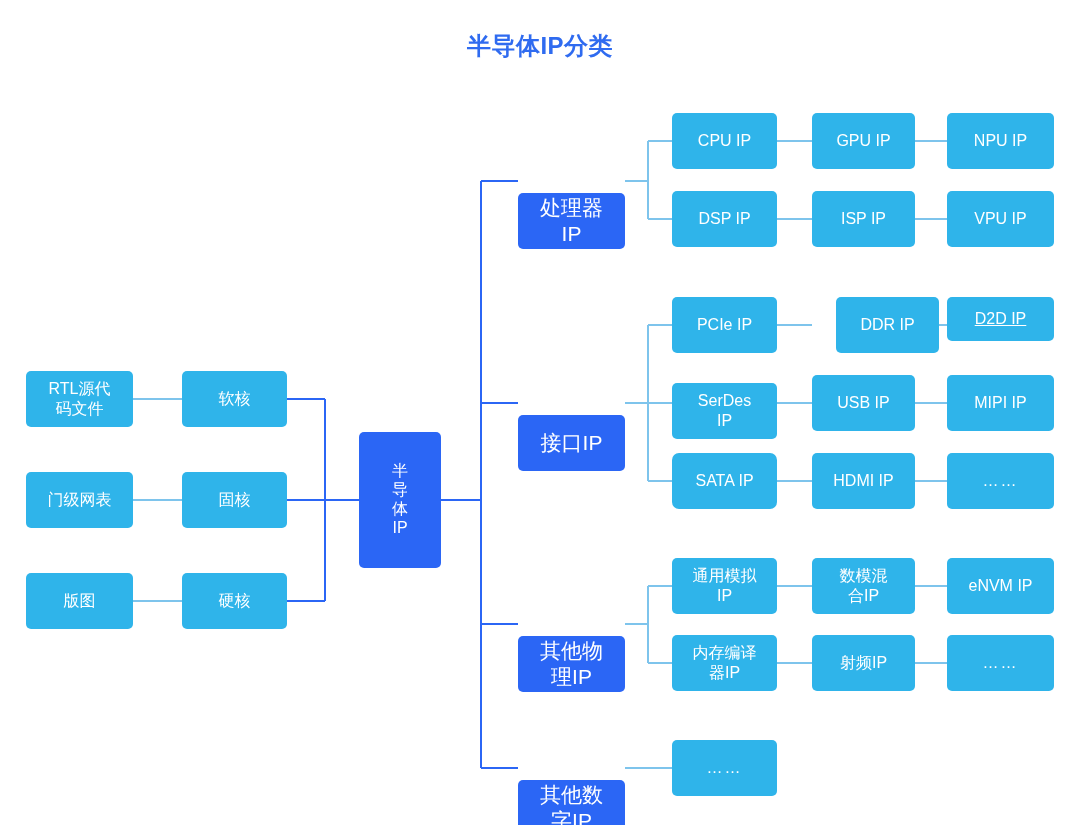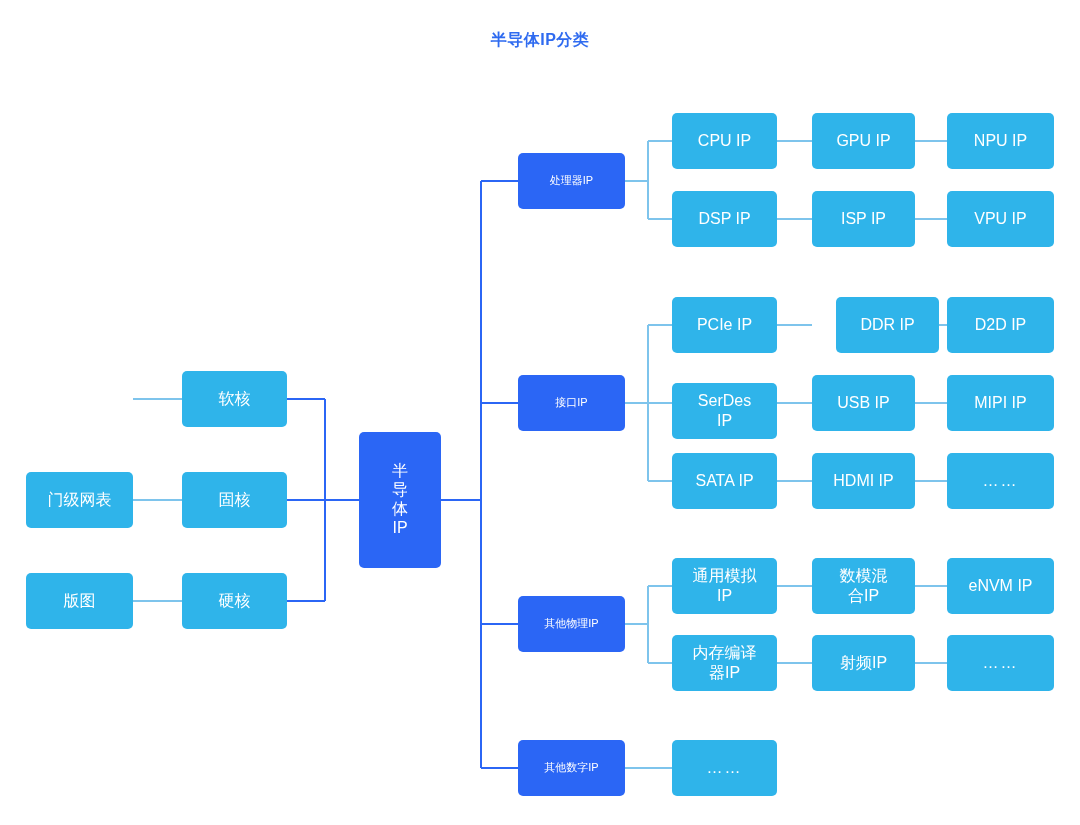--- a/index.html
+++ b/index.html
@@ -26,21 +26,21 @@
     width: 1080px;
     height: 825px;
     pointer-events: none;
   }
   .title {
     position: absolute;
     left: 0;
     top: 30px;
     width: 1080px;
     text-align: center;
-    font-size: 16px;
+    font-size: 24px;
     font-weight: bold;
     color: #2f6bf0;
     letter-spacing: 0.5px;
   }
   .node {
     position: absolute;
     display: flex;
     align-items: center;
     justify-content: center;
     text-align: center;
@@ -54,21 +54,22 @@
   .leaf {
     background: #2fb4ea;
     font-size: 16px;
   }
   .mid {
     background: #2fb4ea;
     font-size: 16px;
   }
   .branch {
     background: #2b66f5;
-    font-size: 11px;
+    font-size: 21px;
+    margin-top: 40px;
   }
   .root {
     background: #2b66f5;
     font-size: 16px;
   }
   .root .vtext {
     display: block;
     writing-mode: horizontal-tb;
     line-height: 1.18;
   }
@@ -129,20 +130,21 @@
     <line x1="648" y1="586" x2="672" y2="586" stroke="#7ec4ec" stroke-width="2"></line>
     <line x1="648" y1="663" x2="672" y2="663" stroke="#7ec4ec" stroke-width="2"></line>
     <line x1="777" y1="586" x2="812" y2="586" stroke="#7ec4ec" stroke-width="2"></line>
     <line x1="915" y1="586" x2="947" y2="586" stroke="#7ec4ec" stroke-width="2"></line>
     <line x1="777" y1="663" x2="812" y2="663" stroke="#7ec4ec" stroke-width="2"></line>
     <line x1="915" y1="663" x2="947" y2="663" stroke="#7ec4ec" stroke-width="2"></line>
 
     <line x1="625" y1="768" x2="672" y2="768" stroke="#7ec4ec" stroke-width="2"></line>
   </svg>
 
+  <div class="node leaf" style="left:26px; top:371px; width:107px; height:56px;">RTL源代码文件</div>
   <div class="node leaf" style="left:26px; top:573px; width:107px; height:56px;">版图</div>
   <div class="node leaf" style="left:26px; top:472px; width:107px; height:56px;">门级网表</div>
 
   <div class="node mid" style="left:182px; top:371px; width:105px; height:56px;text-align:center;">软核</div>
   <div class="node mid" style="left:182px; top:472px; width:105px; height:56px;">固核</div>
   <div class="node mid" style="left:182px; top:573px; width:105px; height:56px;">硬核</div>
 
   <div class="node root" style="left:359px; top:432px; width:82px; height:136px; flex-direction:column;">
     <span class="vtext">半</span>
     <span class="vtext">导</span>
@@ -157,25 +159,25 @@
 
   <div class="node leaf" style="left:672px; top:113px; width:105px; height:56px;">CPU IP</div>
   <div class="node leaf" style="left:812px; top:113px; width:103px; height:56px;">GPU IP</div>
   <div class="node leaf" style="left:947px; top:113px; width:107px; height:56px;">NPU IP</div>
   <div class="node leaf" style="left:672px; top:191px; width:105px; height:56px;">DSP IP</div>
   <div class="node leaf" style="left:812px; top:191px; width:103px; height:56px;">ISP IP</div>
   <div class="node leaf" style="left:947px; top:191px; width:107px; height:56px;">VPU IP</div>
 
   <div class="node leaf" style="left:672px; top:297px; width:105px; height:56px;">PCIe IP</div>
   <div class="node leaf" style="left:812px; top:297px; width:103px; height:56px;margin-left:24px;">DDR IP</div>
-  <div class="node leaf" style="left:947px; top:297px; width:107px; height:56px;">D2D IP</div>
+  <div class="node leaf" style="left:947px; top:297px; width:107px; height:44px;text-decoration:underline;">D2D IP</div>
   <div class="node leaf" style="left:672px; top:375px; width:105px; height:56px;margin-top:8px;">SerDes IP</div>
   <div class="node leaf" style="left:812px; top:375px; width:103px; height:56px;">USB IP</div>
   <div class="node leaf" style="left:947px; top:375px; width:107px; height:56px;">MIPI IP</div>
-  <div class="node leaf" style="left:672px; top:453px; width:105px; height:56px;">SATA IP</div>
+  <div class="node leaf" style="left:672px; top:453px; width:105px; height:56px;border-radius:7px;">SATA IP</div>
   <div class="node leaf" style="left:812px; top:453px; width:103px; height:56px;">HDMI IP</div>
   <div class="node leaf ellipsis" style="left:947px; top:453px; width:107px; height:56px;">……</div>
 
   <div class="node leaf" style="left:672px; top:558px; width:105px; height:56px;">通用模拟IP</div>
   <div class="node leaf" style="left:812px; top:558px; width:103px; height:56px;">数模混合IP</div>
   <div class="node leaf" style="left:947px; top:558px; width:107px; height:56px;">eNVM IP</div>
   <div class="node leaf" style="left:672px; top:635px; width:105px; height:56px;">内存编译器IP</div>
   <div class="node leaf" style="left:812px; top:635px; width:103px; height:56px;">射频IP</div>
   <div class="node leaf ellipsis" style="left:947px; top:635px; width:107px; height:56px;">……</div>
 

